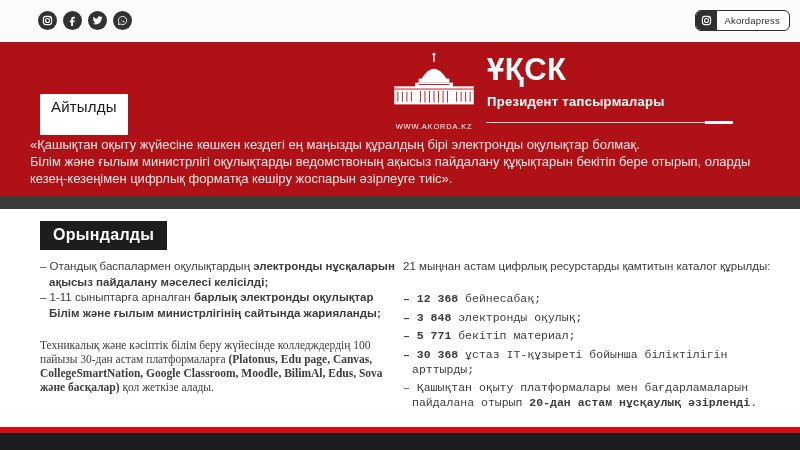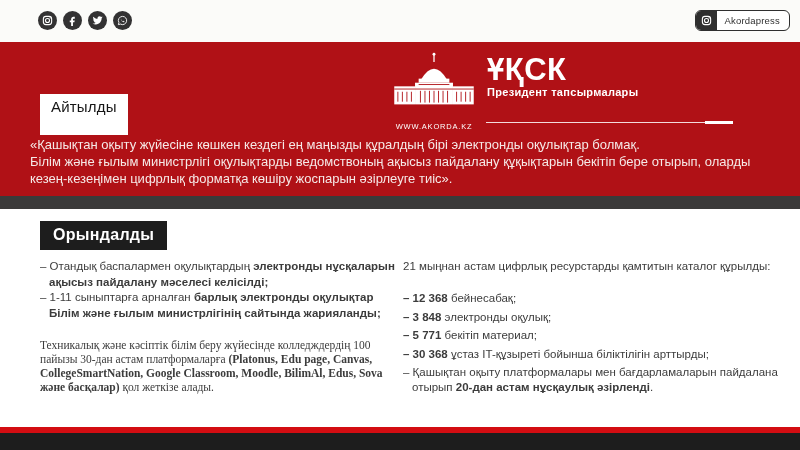--- a/index.html
+++ b/index.html
@@ -16,39 +16,39 @@
   .acct-ig { width:21px; height:21px; background:#2f2f2f; display:flex; align-items:center; justify-content:center; }
   .acct-label { font-size:9.5px; color:#2f2f2f; padding:0 9px 0 7px; font-weight:500; letter-spacing:.2px; }
 
   
   .banner { position:absolute; top:42px; left:0; width:800px; height:154px; background:#b01116; color:#fff; }
   .said-badge { position:absolute; left:40px; top:52px; background:#fff; color:#151515; font-weight:400; font-size:15px; padding:4px 11px 20px; letter-spacing:.2px; }
   .logo { position:absolute; left:386px; top:10px; width:96px; text-align:center; }
   .logo svg { display:block; margin:0 auto; }
   .logo-caption { font-size:7.5px; letter-spacing:.8px; color:#fff; margin-top:14px; white-space:nowrap; }
   .brand-title { position:absolute; left:487px; top:10px; font-size:31px; font-weight:700; letter-spacing:.5px; }
-  .brand-sub { position:absolute; left:487px; top:44px; font-size:11px; font-weight:700; letter-spacing:.3px; }
+  .brand-sub { position:absolute; left:487px; top:52px; font-size:13px; font-weight:700; letter-spacing:.3px; }
   .sub-underline { position:absolute; left:486px; top:80px; width:247px; height:1px; background:rgba(255,255,255,.85); }
   .sub-underline-dash { position:absolute; left:705px; top:79px; width:28px; height:3px; background:#fff; }
   .quote { position:absolute; left:30px; top:94px; color:#f6e9e7; font-size:13px; line-height:17px; font-weight:500; }
   .quote div { white-space:nowrap; }
 
   
   .dark-strip { position:absolute; top:196px; left:0; width:800px; height:13px; background:#3b3a3a; }
 
   
   .main { position:absolute; top:209px; left:0; width:660px; height:218px; background:#fff; color:#3c3c3c; }
   .done-badge { position:absolute; left:40px; top:12px; background:#1d1d1d; color:#fff; font-weight:700; font-size:16px; padding:5px 13px 6px; letter-spacing:.3px; }
   .col-left { position:absolute; left:40px; top:50px; width:358px; }
   .col-right { position:absolute; left:403px; top:50px; width:388px; }
   .bullet { font-size:11.5px; line-height:15.5px; padding-left:9px; text-indent:-9px; }
   .para { font-size:11.5px; line-height:14px; margin-top:17px;font-family:Liberation Serif, serif; }
   .r-head { font-size:11.5px; line-height:15px; }
   .r-list { margin-top:17px; }
-  .r-item { font-size:11.5px; line-height:15px; margin-bottom:3.5px; padding-left:9px; text-indent:-9px; }
+  .r-item { font-size:11.5px; line-height:15px; margin-bottom:3.5px; padding-left:9px; text-indent:-9px;font-family:Liberation Mono, monospace; }
   b, .b { font-weight:700; }
 
   
   .footer-red { position:absolute; top:427px; left:0; width:800px; height:6px; background:#d30d12; }
   .footer-black { position:absolute; top:433px; left:0; width:800px; height:17px; background:#1d1d1d; }
 </style>
 </head>
 <body>
 
 <div class="stage">

